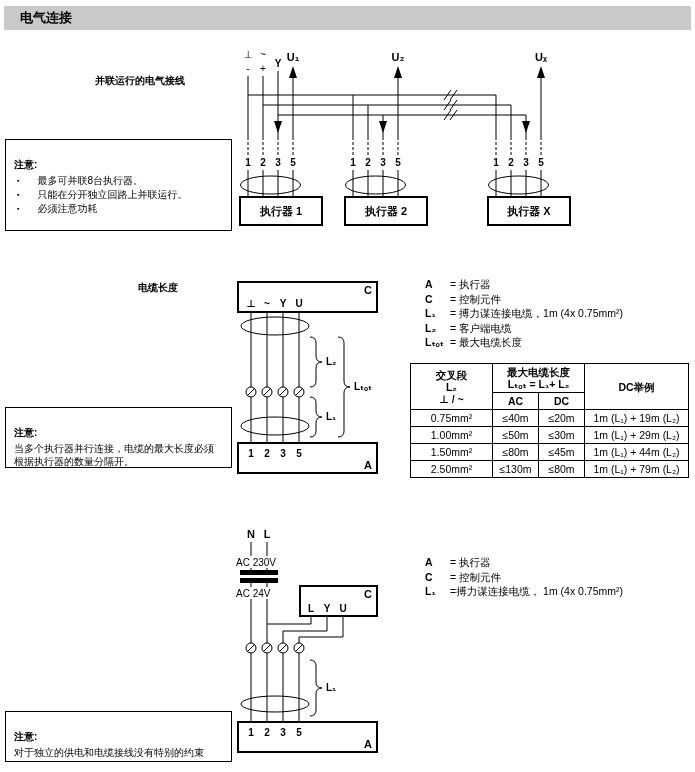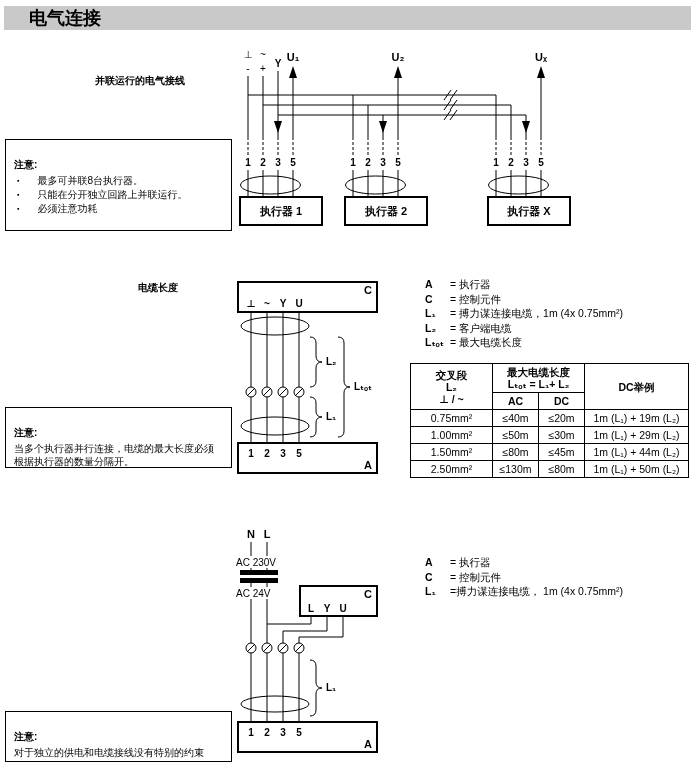--- a/index.html
+++ b/index.html
@@ -6,22 +6,22 @@
   html,body { background:#fff; }
   body {
     width:695px; height:772px; position:relative;
     font-family:"Liberation Sans","DejaVu Sans",sans-serif;
     color:#000; font-size:11px;
   }
   .page { position:relative; width:695px; height:772px; overflow:hidden; background:#fff; }
 
   .header-bar {
     position:absolute; left:4px; top:6px; width:687px; height:24px;
-    line-height:24px; padding-left:25px;
-    font-weight:bold; font-size:18px;
+    line-height:24px; padding-left:16px;
+    font-weight:bold; font-size:13px;
   }
 
   .sec-title { position:absolute; font-weight:bold; font-size:10px; white-space:nowrap; }
   .t1 { left:95px;  top:74px; }
   .t2 { left:138px; top:281px; }
 
   svg.diag { position:absolute; }
   .d1 { left:230px; top:45px; }
   .d2 { left:230px; top:275px; }
   .d3 { left:230px; top:528px; }
@@ -301,21 +301,21 @@
       <tr>
         <td>1.50mm²</td>
         <td>≤80m</td>
         <td>≤45m</td>
         <td>1m (L₁) + 44m (L₂)</td>
       </tr>
       <tr>
         <td>2.50mm²</td>
         <td>≤130m</td>
         <td>≤80m</td>
-        <td>1m (L₁) + 50m (L₂)</td>
+        <td>1m (L₁) + 79m (L₂)</td>
       </tr>
     </tbody>
   </table>
 
   <div class="note n2">
     <div class="note-title">注意:</div>
     <div>当多个执行器并行连接，电缆的最大长度必须根据执行器的数量分隔开。</div>
   </div>
 
   <svg class="diag d3" width="160" height="240" viewBox="0 0 160 240">

